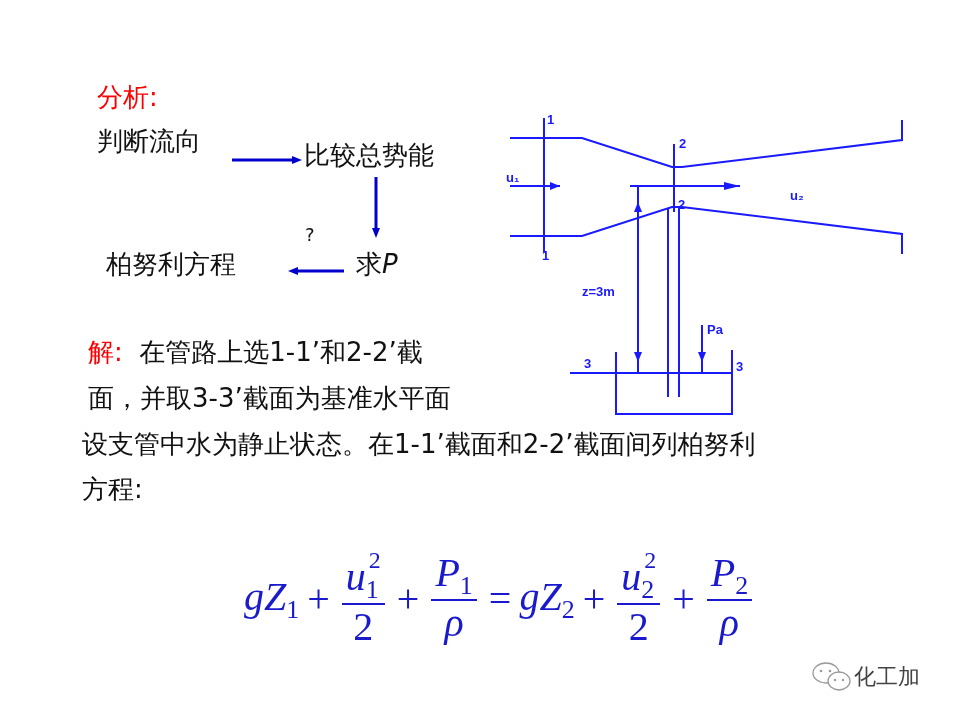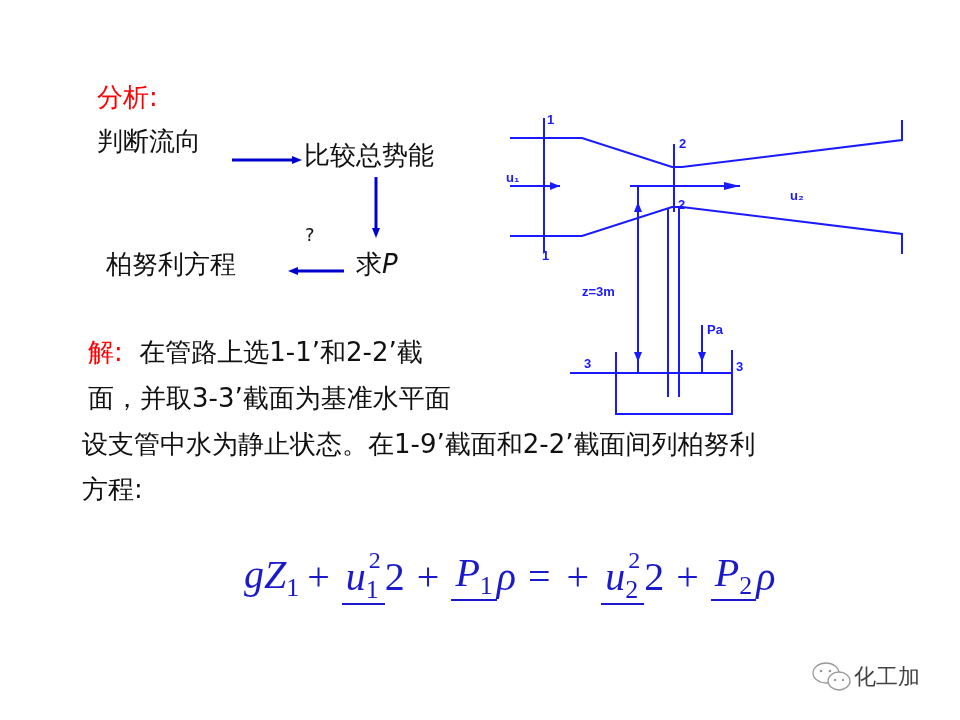--- a/index.html
+++ b/index.html
@@ -5,21 +5,21 @@
   html, body { margin:0; padding:0; }
   body { width:960px; height:720px; background:#ffffff; position:relative; overflow:hidden;
          font-family:"DejaVu Sans","Liberation Sans",sans-serif; color:#111; }
   .abs { position:absolute; white-space:nowrap; }
   .t { font-size:26px; }
   .red { color:#ff0000; }
   .flow-arrow { position:absolute; }
   .eq { position:absolute; left:244px; top:548px; font-family:"Liberation Serif","DejaVu Serif",serif;
         color:#1a1acc; font-size:40px; display:flex; align-items:center;text-align:center; }
   .eq i { font-style:italic; }
-  .frac { display:inline-flex; flex-direction:row; align-items:center; margin:0 4px; }
+  .frac { display:inline-flex; flex-direction:column; align-items:center; margin:0 4px; }
   .frac .num { border-bottom:2px solid #1a1acc; padding:0 4px; line-height:1.05; }
   .frac .den { line-height:1.1; }
   sub { font-size:26px; vertical-align:-8px; }
   sup { font-size:24px; vertical-align:22px; margin-left:-10px; }
   .op { margin:0 8px; }
   .wm { position:absolute; left:810px; top:660px; display:flex; align-items:center; color:#444; font-size:22px; }
 </style>
 </head>
 <body>
 
@@ -75,36 +75,37 @@
       <text x="236" y="271">3</text>
       <text x="6" y="82">u₁</text>
       <text x="290" y="100">u₂</text>
       <text x="82" y="196">z=3m</text>
       <text x="207" y="234">Pa</text>
     </g>
   </svg>
 
   <div class="abs t" style="left:88px;top:335px;"><span class="red">解:</span>&nbsp;&nbsp;<span>在管路上选1-1’和2-2’截</span></div>
   <div class="abs t" style="left:88px;top:381px;">面，并取3-3’截面为基准水平面</div>
-  <div class="abs t" style="left:82px;top:427px;">设支管中水为静止状态。在1-9’截面和2-2’截面间列柏努利</div>
+  <div class="abs t" style="left:82px;top:427px;">设支管中水为静止状态。在1-1’截面和2-2’截面间列柏努利</div>
   <div class="abs t" style="left:82px;top:472px;">方程:</div>
 
   <div class="eq">
     <span><i>g</i><i>Z</i><sub>1</sub></span>
     <span class="op">+</span>
     <span class="frac">
         <span class="num"><i>u</i><sub>1</sub><sup>2</sup></span>
         <span class="den">2</span>
       </span>
     <span class="op">+</span>
     <span class="frac">
         <span class="num"><i>P</i><sub>1</sub></span>
         <i class="den">ρ</i>
       </span>
     <span class="op">=</span>
+    <span><i>g</i><i>Z</i><sub>2</sub></span>
     <span class="op">+</span>
     <span class="frac">
         <span class="num"><i>u</i><sub>2</sub><sup>2</sup></span>
         <span class="den">2</span>
       </span>
     <span class="op">+</span>
     <span class="frac">
         <span class="num"><i>P</i><sub>2</sub></span>
         <i class="den">ρ</i>
       </span>

